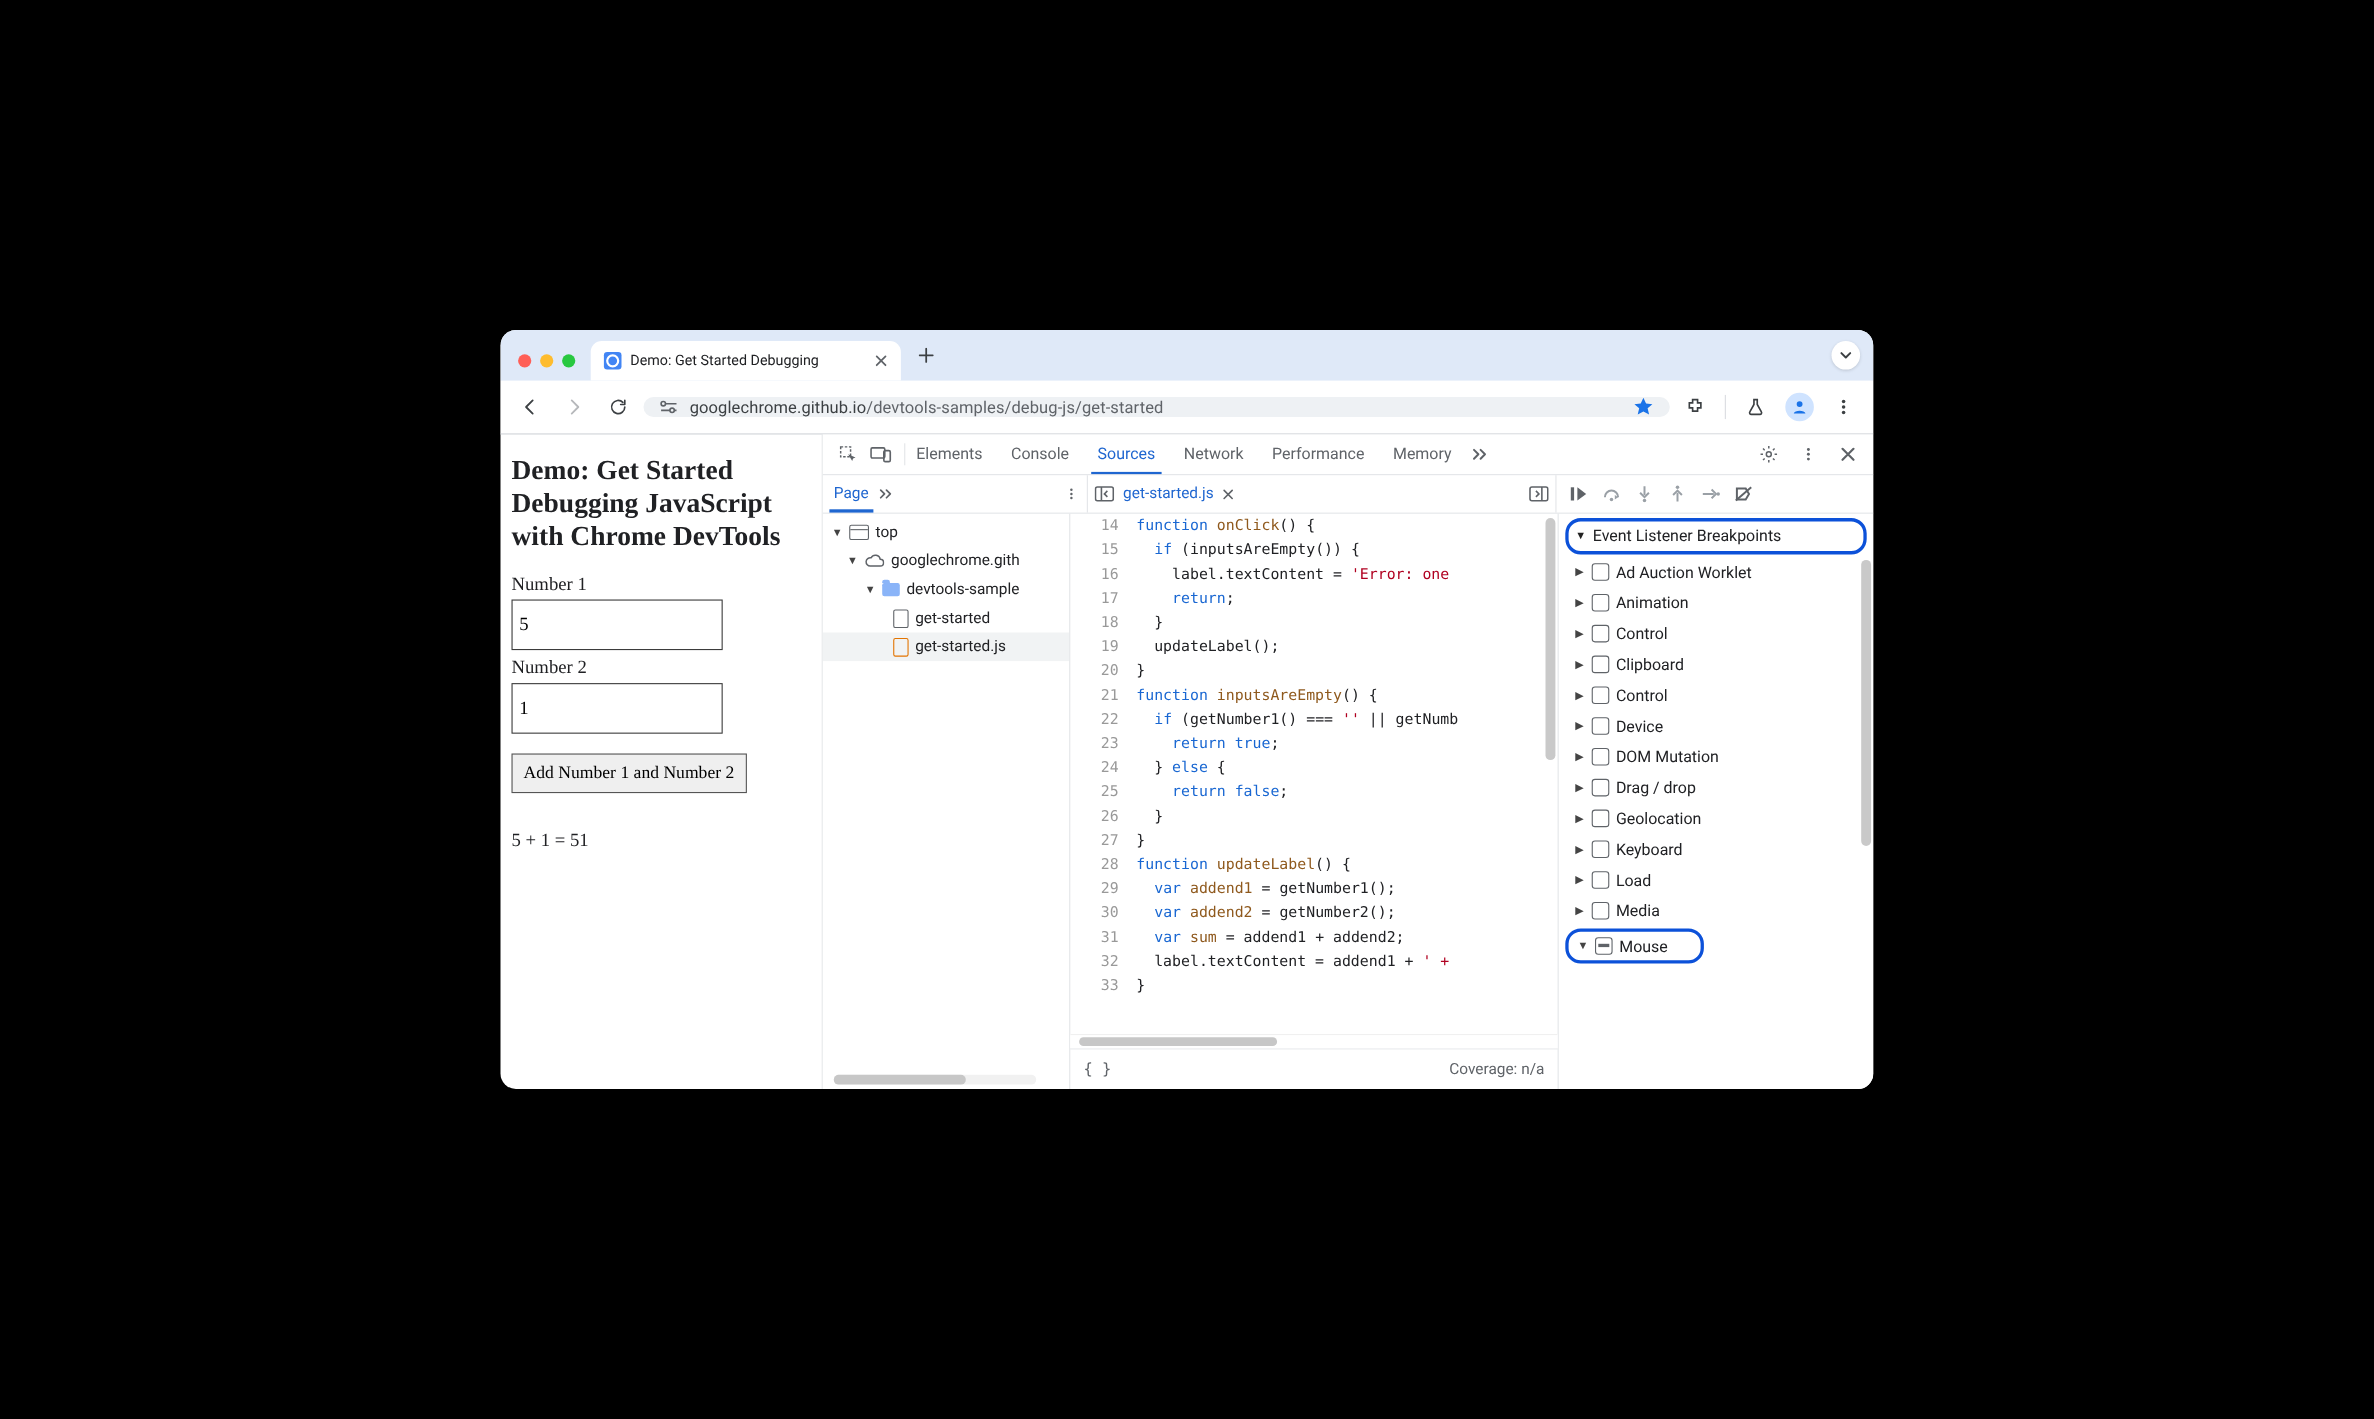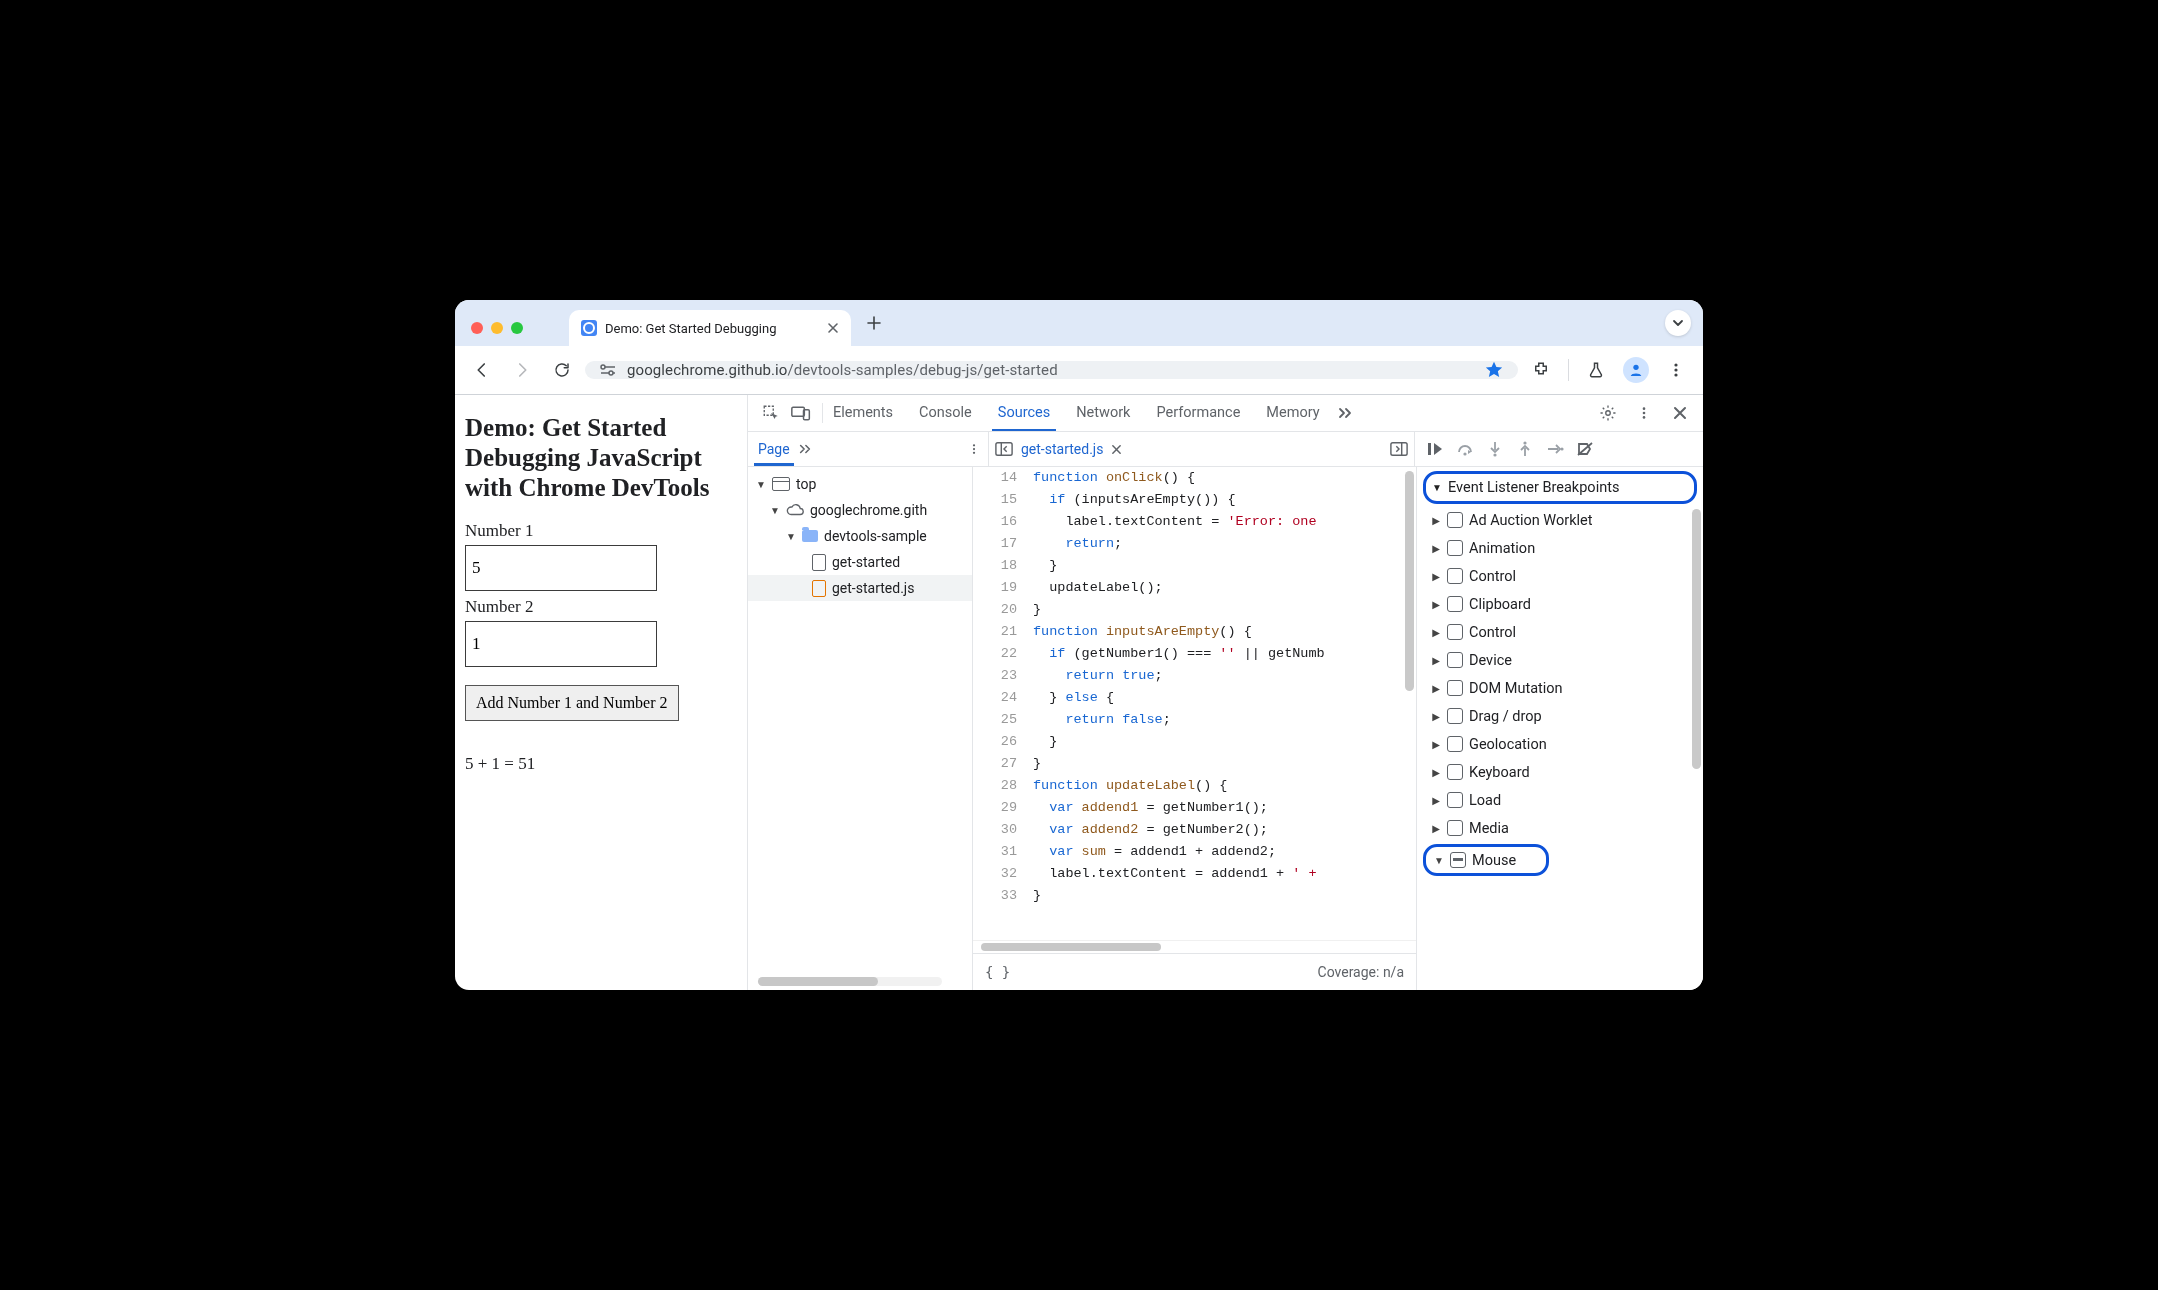--- a/index.html
+++ b/index.html
@@ -57,21 +57,20 @@
     background:#fff;
     height:36px;
     border-radius:10px 10px 0 0;
     display:flex;
     align-items:center;
     padding:0 10px 0 12px;
     gap:8px;
     min-width:260px;
     max-width:300px;
     position:relative;
-    margin-left:32px;
   }
   .favicon{
     width:16px;height:16px;border-radius:3px;
     background:#4285f4;
     display:flex;align-items:center;justify-content:center;
   }
   .favicon::after{content:"";width:8px;height:8px;border:2px solid #fff;border-radius:50%;}
   .tab-title{flex:1;white-space:nowrap;overflow:hidden;text-overflow:ellipsis;font-size:13px;}
   .tab-close{width:16px;height:16px;display:flex;align-items:center;justify-content:center;color:#555;}
   .tab-close svg{width:12px;height:12px;}
@@ -174,21 +173,21 @@
   .ico-js{width:12px;height:15px;border:1.5px solid #e37400;border-radius:2px;}
   .ft-scroll{position:absolute;left:10px;right:30px;bottom:4px;height:9px;background:#f1f1f1;border-radius:5px;}
   .ft-scroll::after{content:"";position:absolute;left:0;top:0;width:65%;height:100%;background:#c7c7c7;border-radius:5px;}
   
   .editor{flex:1;display:flex;flex-direction:column;min-width:0;border-right:1px solid var(--panel-border);}
   .code-wrap{flex:1;overflow:hidden;position:relative;}
   .code{
     font-family:Menlo,Consolas,monospace;font-size:13.5px;line-height:22px;
     padding:0;white-space:pre;overflow:hidden;
   }
-  .code .line{display:flex;font-family:Liberation Mono, monospace;}
+  .code .line{display:flex;}
   .code .ln{width:44px;text-align:right;color:var(--gutter);padding-right:14px;user-select:none;}
   .code .tx{flex:1;padding-left:2px;}
   .kw{color:var(--kw);}
   .fn{color:var(--fn);}
   .str{color:var(--str);}
   .vscroll{position:absolute;right:2px;top:4px;width:9px;height:220px;background:#c9c9c9;border-radius:5px;}
   .hscroll{height:12px;background:#fff;border-top:1px solid #f0f0f0;position:relative;}
   .hscroll::after{content:"";position:absolute;left:8px;top:2px;height:8px;width:180px;background:#c7c7c7;border-radius:5px;}
   .editor-footer{
     height:36px;border-top:1px solid var(--panel-border);

